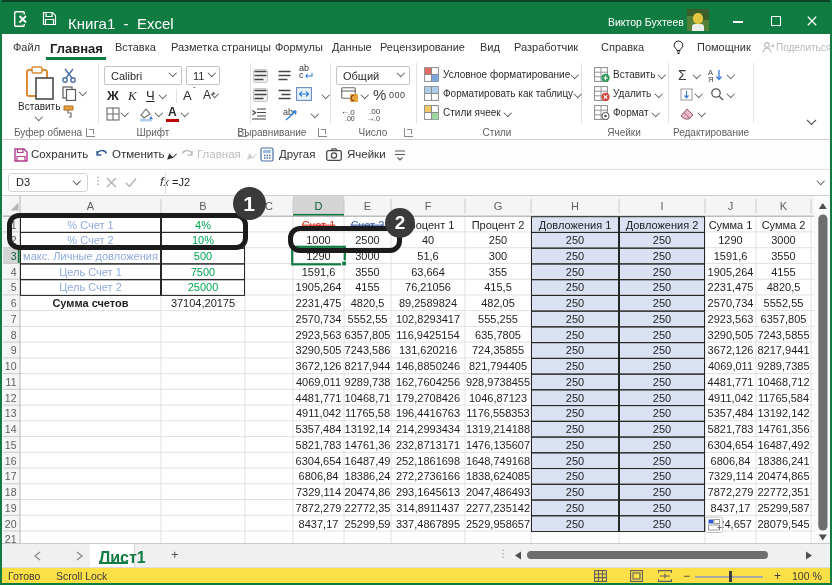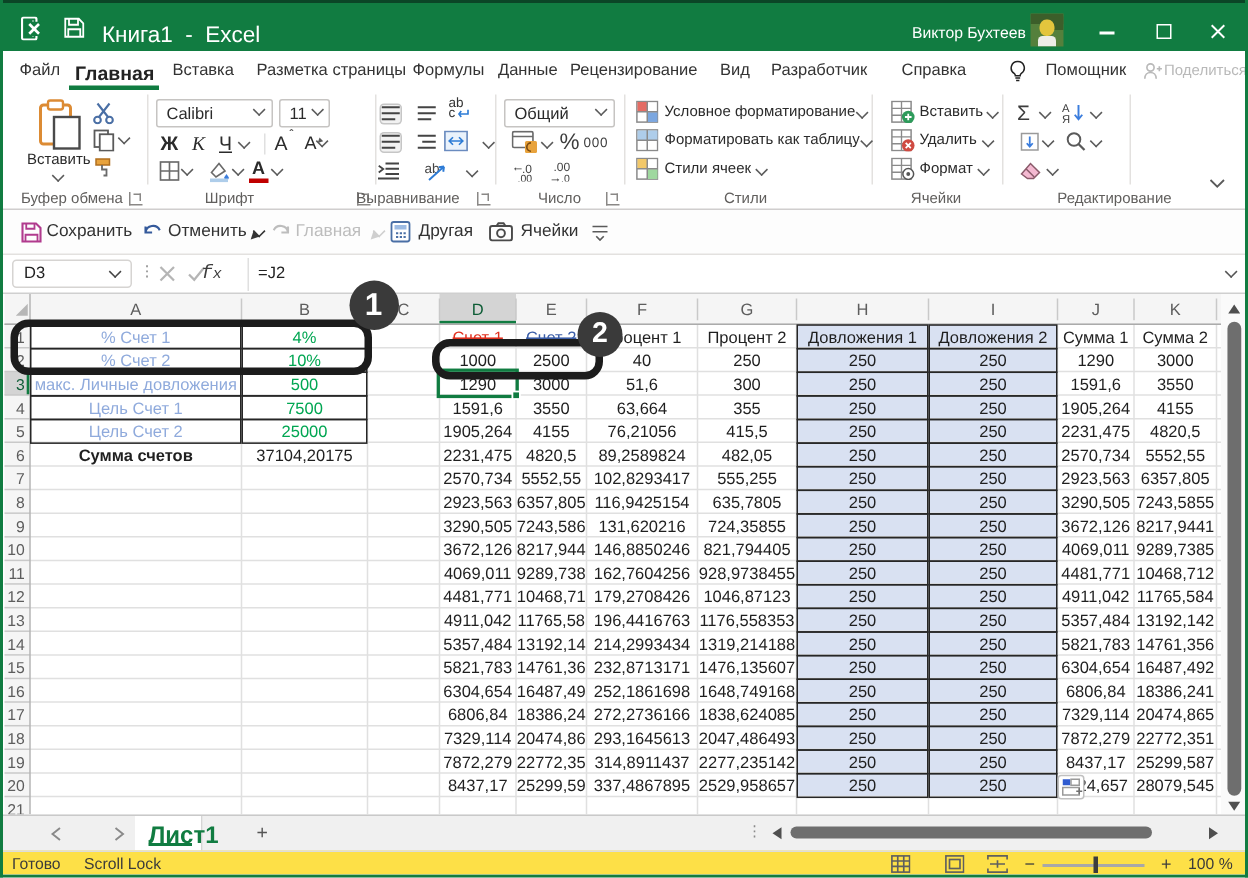--- a/index.html
+++ b/index.html
@@ -602,21 +602,21 @@
 <svg style="position:absolute;left:710px;top:26px" width="14" height="14" viewBox="0 0 14 14">
 <circle cx="6" cy="6" r="4.2" fill="none" stroke="#5a5a5a" stroke-width="1.3"></circle>
 <path d="M9 9 L13 13" stroke="#5a5a5a" stroke-width="1.5"></path>
     </svg>
 <span class="caret" style="left:728px;top:30px">▾</span>
 <svg style="position:absolute;left:680px;top:46px" width="15" height="13" viewBox="0 0 15 13">
 <path d="M1 9 L7 2 L13 8 L9 12 H5 Z" fill="#f4b9d1" stroke="#8a5a6a" stroke-width="1"></path>
 <path d="M4 5.5 L9.5 11" stroke="#8a5a6a" stroke-width="1"></path>
     </svg>
 <span class="caret" style="left:699px;top:49px">▾</span>
-<div class="glabel" style="left:700px;width:86px">Редактирование</div>
+<div class="glabel" style="left:668px;width:86px">Редактирование</div>
 <svg style="position:absolute;left:806px;top:58px" width="11" height="7" viewBox="0 0 11 7">
       <path d="M1 1 L5.5 5.5 L10 1" fill="none" stroke="#5a5a5a" stroke-width="1.2"></path>
     </svg>
 </div>
 <div class="qat">
 <svg style="position:absolute;left:14px;top:8px" width="14" height="14" viewBox="0 0 14 14">
 <path d="M1 1 h9 l3 3 v9 h-12 z" fill="none" stroke="#b13b8e" stroke-width="1.4"></path>
 <path d="M3.5 1 v3.5 h5.5 v-3.5 M3 13 v-4.5 h8 v4.5" fill="none" stroke="#b13b8e" stroke-width="1.2"></path>
     </svg>
 <span style="position:absolute;left:31px;top:8px">Сохранить</span>
@@ -651,21 +651,21 @@
 <div style="position:absolute;left:8px;top:3px;width:80px;height:19px;border:1px solid #d6d4d2;border-radius:3px;background:#fff"></div>
 <span style="position:absolute;left:16px;top:6px;font-size:11px;color:#222">D3</span>
 <span class="caret" style="left:74px;top:8px;color:#444">▾</span>
 <span style="position:absolute;left:93px;top:5px;color:#8a8a8a;font-size:10px">⋮</span>
 <svg style="position:absolute;left:106px;top:7px" width="11" height="11" viewBox="0 0 11 11">
       <path d="M1 1 L10 10 M10 1 L1 10" stroke="#b5b5b5" stroke-width="1.5"></path>
     </svg>
 <svg style="position:absolute;left:125px;top:7px" width="12" height="11" viewBox="0 0 12 11">
       <path d="M1 6 L4.5 9.5 L11 1.5" stroke="#b5b5b5" stroke-width="1.5" fill="none"></path>
     </svg>
-<span style="position:absolute;left:134px;top:4px;font-size:13px;font-style:italic;font-family:Liberation Mono, monospace;color:#3d3d3d">f<span style="font-size:10px">x</span></span>
+<span style="position:absolute;left:160px;top:4px;font-size:13px;font-style:italic;font-family:Liberation Sans, sans-serif;color:#3d3d3d">f<span style="font-size:10px">x</span></span>
 <div style="position:absolute;left:165px;top:2px;width:1px;height:22px;background:#e0e0e0"></div>
 <span style="position:absolute;left:172px;top:6px;font-size:11px;color:#222">=J2</span>
 <span class="caret" style="left:818px;top:8px;color:#555">▾</span>
 </div>
 <div class="sheettabs">
 <svg style="position:absolute;left:33px;top:7px" width="9" height="10" viewBox="0 0 9 10">
       <path d="M7 1 L2 5 L7 9" fill="none" stroke="#8a8a8a" stroke-width="1.3"></path>
     </svg>
 <svg style="position:absolute;left:75px;top:7px" width="9" height="10" viewBox="0 0 9 10">
       <path d="M2 1 L7 5 L2 9" fill="none" stroke="#8a8a8a" stroke-width="1.3"></path>

